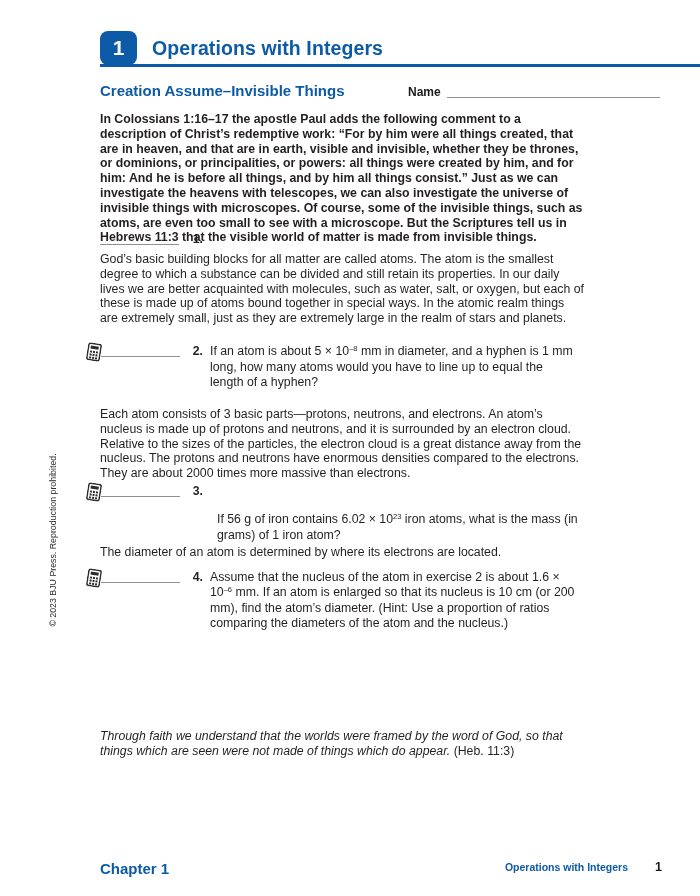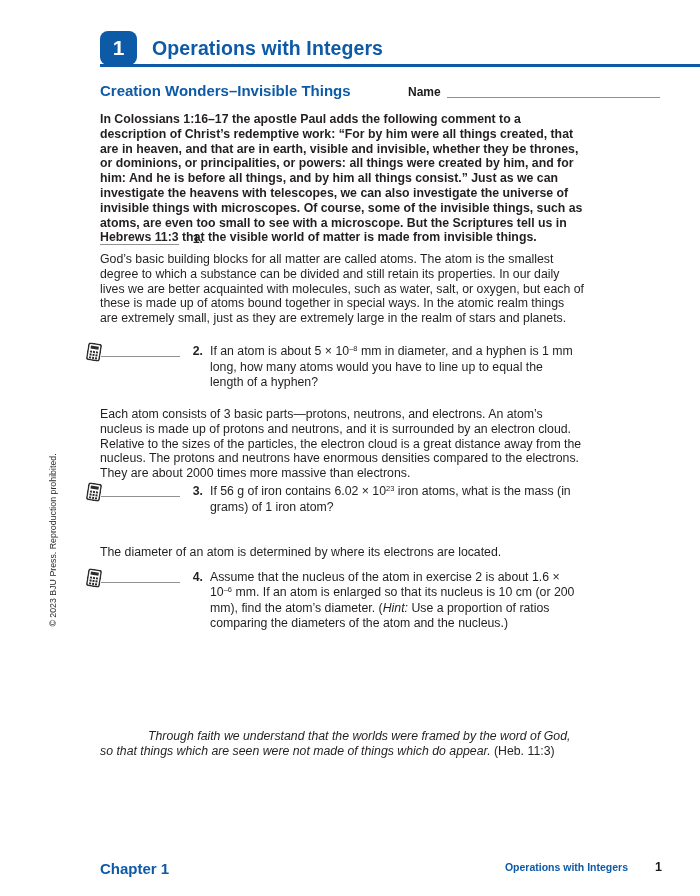--- a/index.html
+++ b/index.html
@@ -96,36 +96,36 @@
     line-height: 15px;
     color: #231f20;
   }
   sup {
     font-size: 7.5px;
     vertical-align: baseline;
     position: relative;
     top: -4.5px;
     letter-spacing: 0;
   }
-  .hint-italic { font-style: italic; }
+  .hint-italic { }
   .calc-icon {
     position: absolute;
     width: 14px; height: 18px;
     transform: rotate(9deg);
   }
   
   .verse {
     position: absolute;
     left: 100px; top: 729px;
     width: 484px;
     font-size: 12.3px;
     line-height: 15px;
     color: #231f20;
   }
-  .verse .quote-text { font-style: italic; margin-left: 48px; }
+  .verse .quote-text { font-style: italic; }
   .verse .verse-ref { font-style: normal; font-weight: normal; }
   
   .footer-left {
     position: absolute;
     left: 100px; top: 860px;
     font-size: 15px;
     font-weight: bold;
     color: #0d5aa7;
   }
   .footer-right {
@@ -159,21 +159,21 @@
 <body>
 
 <div class="page">
 
   <div class="chapter-badge">
     <span>1</span>
   </div>
   <div class="chapter-title">Operations with Integers</div>
   <div class="header-rule"></div>
 
-  <div class="worksheet-title">Creation Wonders–Invisible Things</div>
+  <div class="worksheet-title">Creation Assume–Invisible Things</div>
   <div class="name-label">Name</div>
   <div class="name-line"></div>
 
   <div class="copyright">© 2023 BJU Press. Reproduction prohibited.</div>
 
   <div class="para p1">In Colossians 1:16–17 the apostle Paul adds the following comment to a description of Christ’s redemptive work: “For by him were all things created, that are in heaven, and that are in earth, visible and invisible, whether they be thrones, or dominions, or principalities, or powers: all things were created by him, and for him: And he is before all things, and by him all things consist.” Just as we can investigate the heavens with telescopes, we can also investigate the universe of invisible things with microscopes. Of course, some of the invisible things, such as atoms, are even too small to see with a microscope. But the Scriptures tell us in Hebrews 11:3 that the visible world of matter is made from invisible things.</div>
 
   <div class="q-blank" style="left:100px; top:232px; width:79px;"></div>
   <div class="q-num" style="left:183px; top:232px;">1.</div>
 
@@ -210,21 +210,21 @@
       <rect x="3" y="11" width="2" height="2"></rect>
         <rect x="6" y="11" width="2" height="2"></rect>
         <rect x="9" y="11" width="2" height="2"></rect>
       <rect x="3" y="14" width="2" height="2"></rect>
         <rect x="6" y="14" width="2" height="2"></rect>
         <rect x="9" y="14" width="2" height="2"></rect>
     </g>
   </svg>
   <div class="q-blank" style="left:101px; top:484px; width:79px;"></div>
   <div class="q-num" style="left:183px; top:484px;">3.</div>
-  <div class="q-text" style="top:484px;"><span>If 56 g of iron contains 6.02 × 10</span><sup>23</sup><span> iron atoms, what is the mass (in grams) of 1 iron atom?</span></div>
+  <div class="q-text" style="top:512px;margin-left:7px;"><span>If 56 g of iron contains 6.02 × 10</span><sup>23</sup><span> iron atoms, what is the mass (in grams) of 1 iron atom?</span></div>
 
   <div class="para p4">The diameter of an atom is determined by where its electrons are located.</div>
 
   <svg class="calc-icon" style="left:87px; top:569px;" viewBox="0 0 14 18">
     <rect x="0.8" y="0.8" width="12.4" height="16.4" rx="2" fill="#ffffff" stroke="#2b2b2b" stroke-width="1.5"></rect>
     <rect x="3" y="3" width="8" height="3.2" fill="#2b2b2b"></rect>
     <g fill="#2b2b2b">
       <rect x="3" y="8" width="2" height="2"></rect>
         <rect x="6" y="8" width="2" height="2"></rect>
         <rect x="9" y="8" width="2" height="2"></rect>

